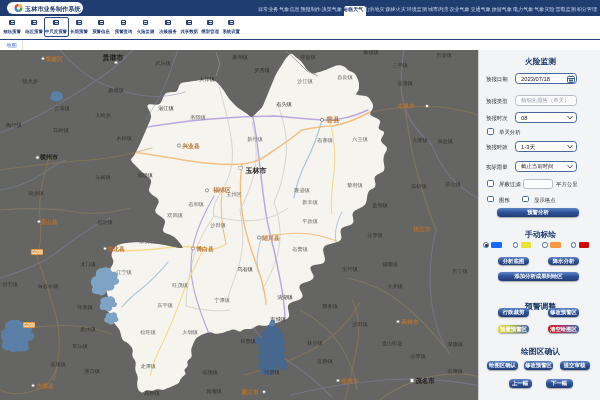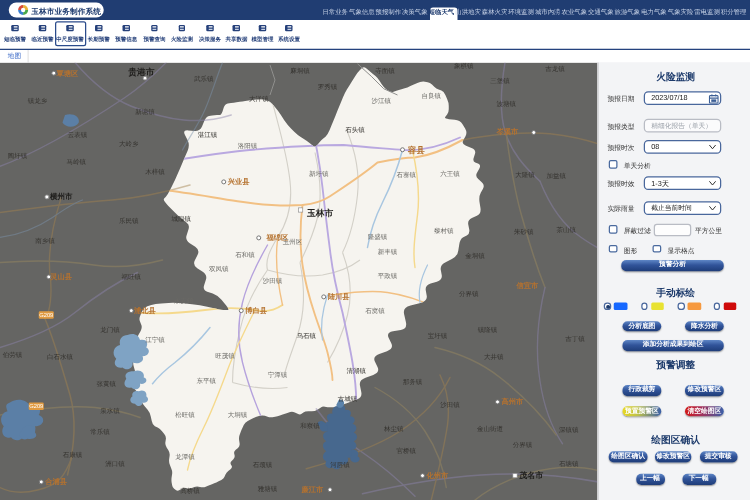--- a/index.html
+++ b/index.html
@@ -325,21 +325,21 @@
 <div class="abs" style="left:491.3px;top:242px;width:10.5px;height:6.4px;border-radius:1.2px;background:#1668ff"></div>
 <div class="abs" style="left:512.9px;top:242.3px;width:5.4px;height:5.4px;border:1px solid #49679c;border-radius:50%;background:#fff"></div>
 <div class="abs" style="left:520.9px;top:242px;width:10.5px;height:6.4px;border-radius:1.2px;background:#e8e232"></div>
 <div class="abs" style="left:542.3px;top:242.3px;width:5.4px;height:5.4px;border:1px solid #49679c;border-radius:50%;background:#fff"></div>
 <div class="abs" style="left:550.3px;top:242px;width:10.5px;height:6.4px;border-radius:1.2px;background:#f6993f"></div>
 <div class="abs" style="left:570.7px;top:242.3px;width:5.4px;height:5.4px;border:1px solid #49679c;border-radius:50%;background:#fff"></div>
 <div class="abs" style="left:578.7px;top:242px;width:10.5px;height:6.4px;border-radius:1.2px;background:#cf0a0a"></div>
 <div class="bb" style="left:498px;top:256.8px;width:31px;height:8.6px;line-height:8.6px">分析底图</div>
 <div class="bb" style="left:548px;top:256.8px;width:31px;height:8.6px;line-height:8.6px">降水分析</div>
 <div class="bb" style="left:498px;top:272.3px;width:81px;height:8.6px;line-height:8.6px">添加分析成果到绘区</div>
-<div class="ptitle" style="top:286px">预警调整</div>
+<div class="ptitle" style="top:301px">预警调整</div>
 <div class="bb" style="left:498px;top:308.3px;width:31px;height:8.6px;line-height:8.6px">行政裁剪</div>
 <div class="bb" style="left:548px;top:308.3px;width:31px;height:8.6px;line-height:8.6px">修改预警区</div>
 <div class="bb" style="left:498px;top:324.8px;width:31px;height:8.6px;line-height:8.6px;background:linear-gradient(90deg,#e8d820 0%,#bcc04c 40%,#3a5fa8 100%)">预置预警区</div>
 <div class="bb" style="left:548px;top:324.8px;width:31px;height:8.6px;line-height:8.6px;background:linear-gradient(90deg,#d01818 0%,#a83058 40%,#3a5fa8 100%)">清空绘图区</div>
 <div class="ptitle" style="top:345.5px">绘图区确认</div>
 <div class="bb" style="left:487px;top:361px;width:31px;height:8.6px;line-height:8.6px">绘图区确认</div>
 <div class="bb" style="left:524px;top:361px;width:29px;height:8.6px;line-height:8.6px">修改预警区</div>
 <div class="bb" style="left:559.5px;top:361px;width:30px;height:8.6px;line-height:8.6px">提交审核</div>
 <div class="bb" style="left:508.5px;top:378.7px;width:23px;height:9px;line-height:9px">上一幅</div>
 <div class="bb" style="left:545.5px;top:378.7px;width:27px;height:9px;line-height:9px">下一幅</div>

